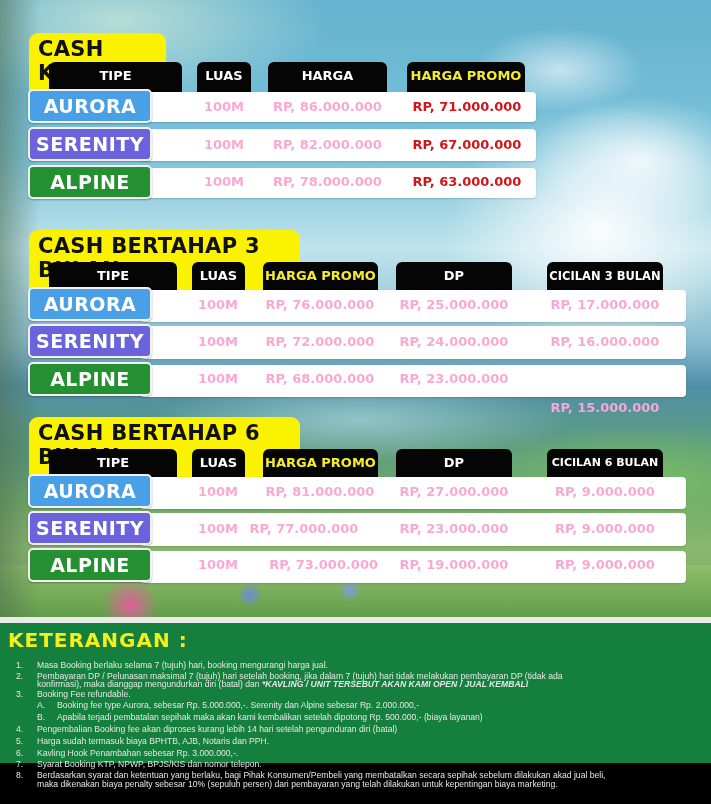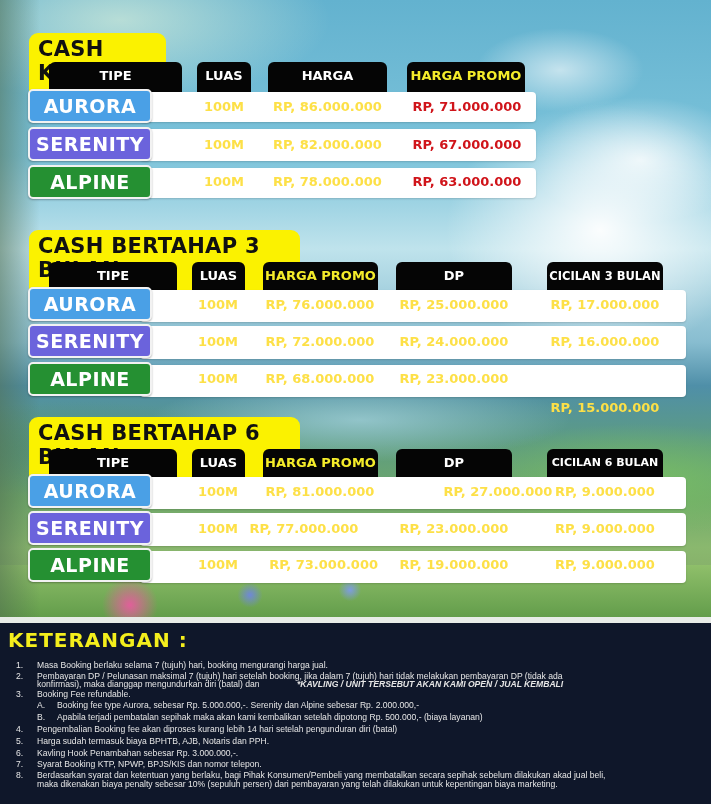--- a/index.html
+++ b/index.html
@@ -60,42 +60,42 @@
     height: 32px; box-shadow: 0 1px 2px rgba(0,0,0,0.15);
   }
   .type-btn {
     position: absolute; left: 28px; width: 124px; height: 34px;
     border-radius: 5px; border: 2px solid #f2f2f2;
     color: #fff; font-weight: bold; font-size: 19px; text-align: center;
     line-height: 30px; letter-spacing: 0.5px;
     box-shadow: 0 1px 2px rgba(0,0,0,0.3);
   }
   .cell {
-    position: absolute; font-weight: bold; font-size: 13px; color: #fde047;
+    position: absolute; font-weight: bold; font-size: 13px; color: #f9a8d4;
     text-align: center; line-height: 32px; height: 32px; white-space: nowrap;
   }
   .cell.red { color: #d0141a; }
 
   .ket {
-    position: absolute; left: 0; top: 623px; width: 711px; height: 182px; background: #0f172a;
+    position: absolute; left: 0; top: 623px; width: 711px; height: 140px; background: #15803d;
   }
   .ket-title {
     position: absolute; left: 8px; top: 5px; color: #f4ee1c;
     font-weight: bold; font-size: 20px; letter-spacing: 1px;
   }
   .ket-list { position: absolute; left: 0; top: 34px; width: 711px; }
   .ket-item {
     position: absolute; color: #e6e6e6; font-size: 8.6px; line-height: 9.5px;
     font-family: "Liberation Sans", sans-serif;
   }
   .ket-num { position: absolute; left: 16px; width: 16px; }
   .ket-text { position: absolute; left: 37px; width: 620px; }
   .ket-sub-letter { position: absolute; left: 37px; }
   .ket-sub-text { position: absolute; left: 57px; width: 600px; }
-  .em { font-style: italic; font-weight: bold; margin-left: 35px; }
+  .em { font-style: italic; font-weight: bold; }
 </style>
 </head>
 <body>
 
 <div class="scene"></div>
 <div class="hills"></div>
 <div class="flowers"></div>
 <div class="leaf-left"></div>
 
 <div class="section" style="top:0;">
@@ -169,21 +169,21 @@
   <div class="row-bg" style="left:140px; top:477px; width:546px;"></div>
   <div class="row-bg" style="left:140px; top:513px; width:546px; height:33px;"></div>
   <div class="row-bg" style="left:140px; top:551px; width:546px;"></div>
 
   <div class="type-btn" style="top:474px; background:#4aa0e6;">AURORA</div>
   <div class="type-btn" style="top:511px; background:#6b63dc;">SERENITY</div>
   <div class="type-btn" style="top:548px; background:#259032;">ALPINE</div>
 
   <div class="cell" style="left:185px; top:476px; width:66px;">100M</div>
   <div class="cell" style="left:262px; top:476px; width:116px;">RP, 81.000.000</div>
-  <div class="cell" style="left:396px; top:476px; width:116px;margin-left:44px;">RP, 27.000.000</div>
+  <div class="cell" style="left:396px; top:476px; width:116px;">RP, 27.000.000</div>
   <div class="cell" style="left:547px; top:476px; width:116px;">RP, 9.000.000</div>
 
   <div class="cell" style="left:185px; top:513px; width:66px;">100M</div>
   <div class="cell" style="left:246px; top:513px; width:116px;">RP, 77.000.000</div>
   <div class="cell" style="left:396px; top:513px; width:116px;">RP, 23.000.000</div>
   <div class="cell" style="left:547px; top:513px; width:116px;">RP, 9.000.000</div>
 
   <div class="cell" style="left:185px; top:549px; width:66px;">100M</div>
   <div class="cell" style="left:262px; top:549px; width:116px;text-align:right;">RP, 73.000.000</div>
   <div class="cell" style="left:396px; top:549px; width:116px;text-align:center;">RP, 19.000.000</div>

